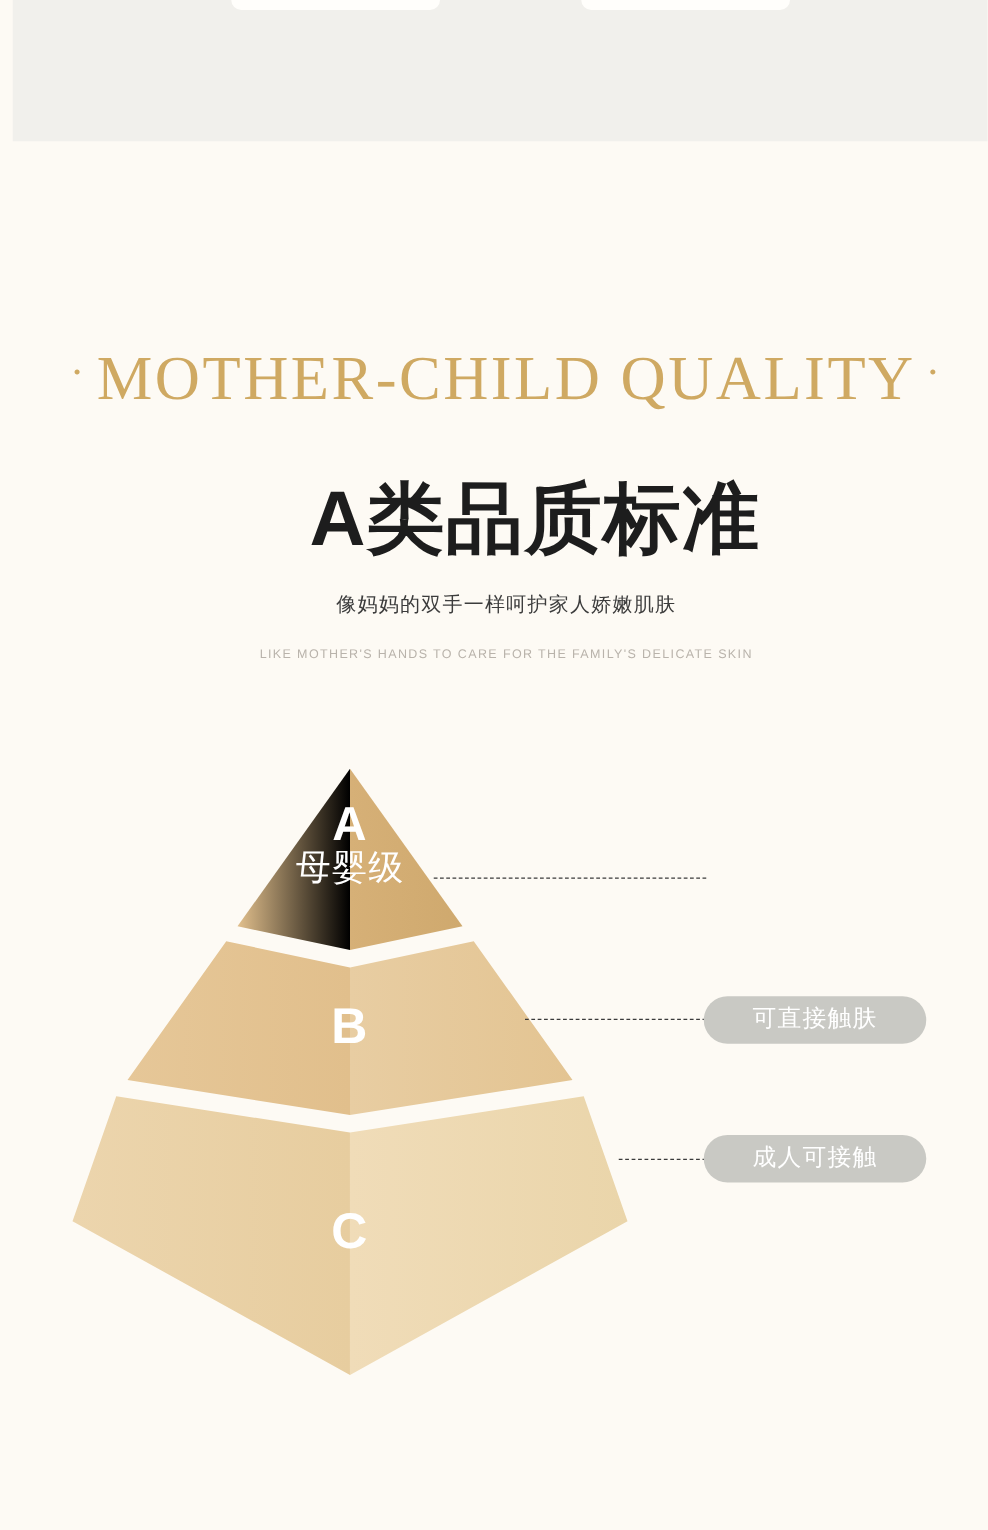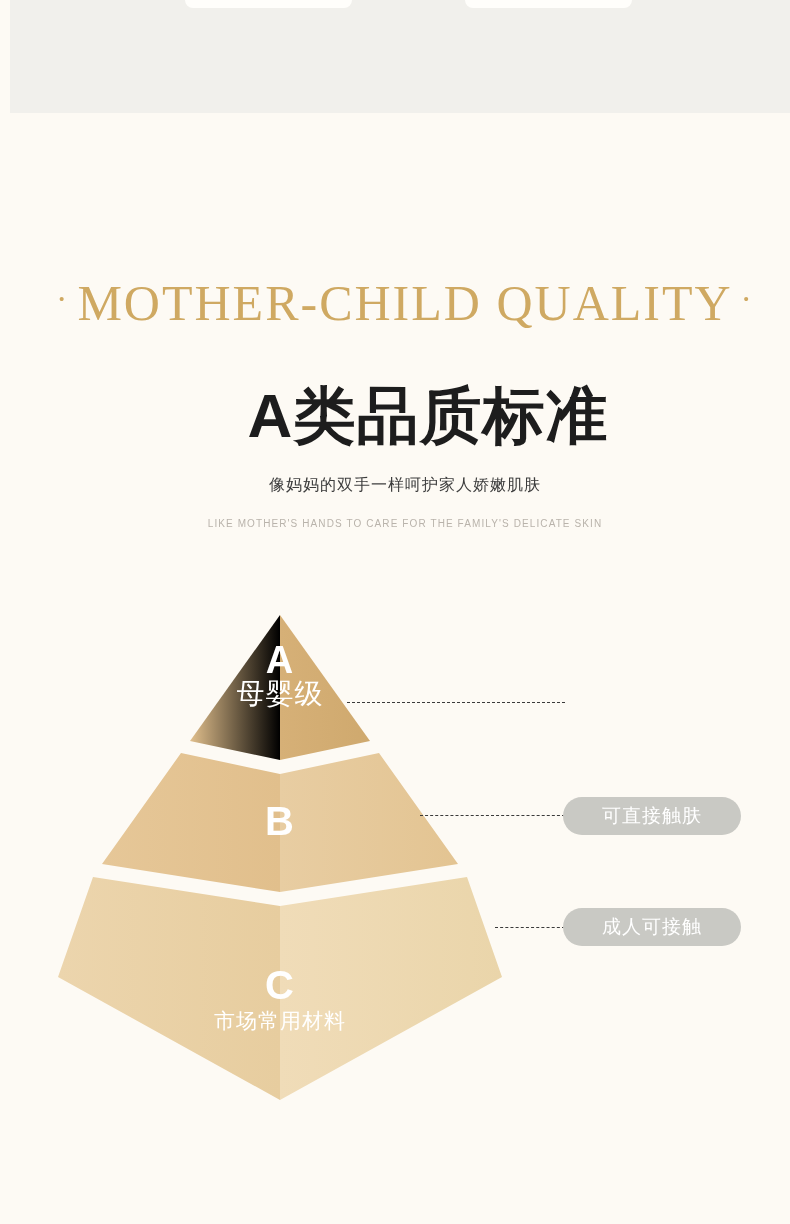--- a/index.html
+++ b/index.html
@@ -222,21 +222,20 @@
     <div class="tier-letter">A</div>
     <div class="tier-text">母婴级</div>
   </div>
 
   <div class="tier-label-group tier-b-group">
     <div class="tier-letter">B</div>
   </div>
 
   <div class="tier-label-group tier-c-group">
     <div class="tier-letter">C</div>
-    <div class="tier-text">市场常用材料</div>
   </div>
 
   <div class="connector conn-a"></div>
   <div class="connector conn-b"></div>
   <div class="connector conn-c"></div>
 
   <div class="badge badge-b">可直接触肤</div>
   <div class="badge badge-c">成人可接触</div>
 
 </div>

